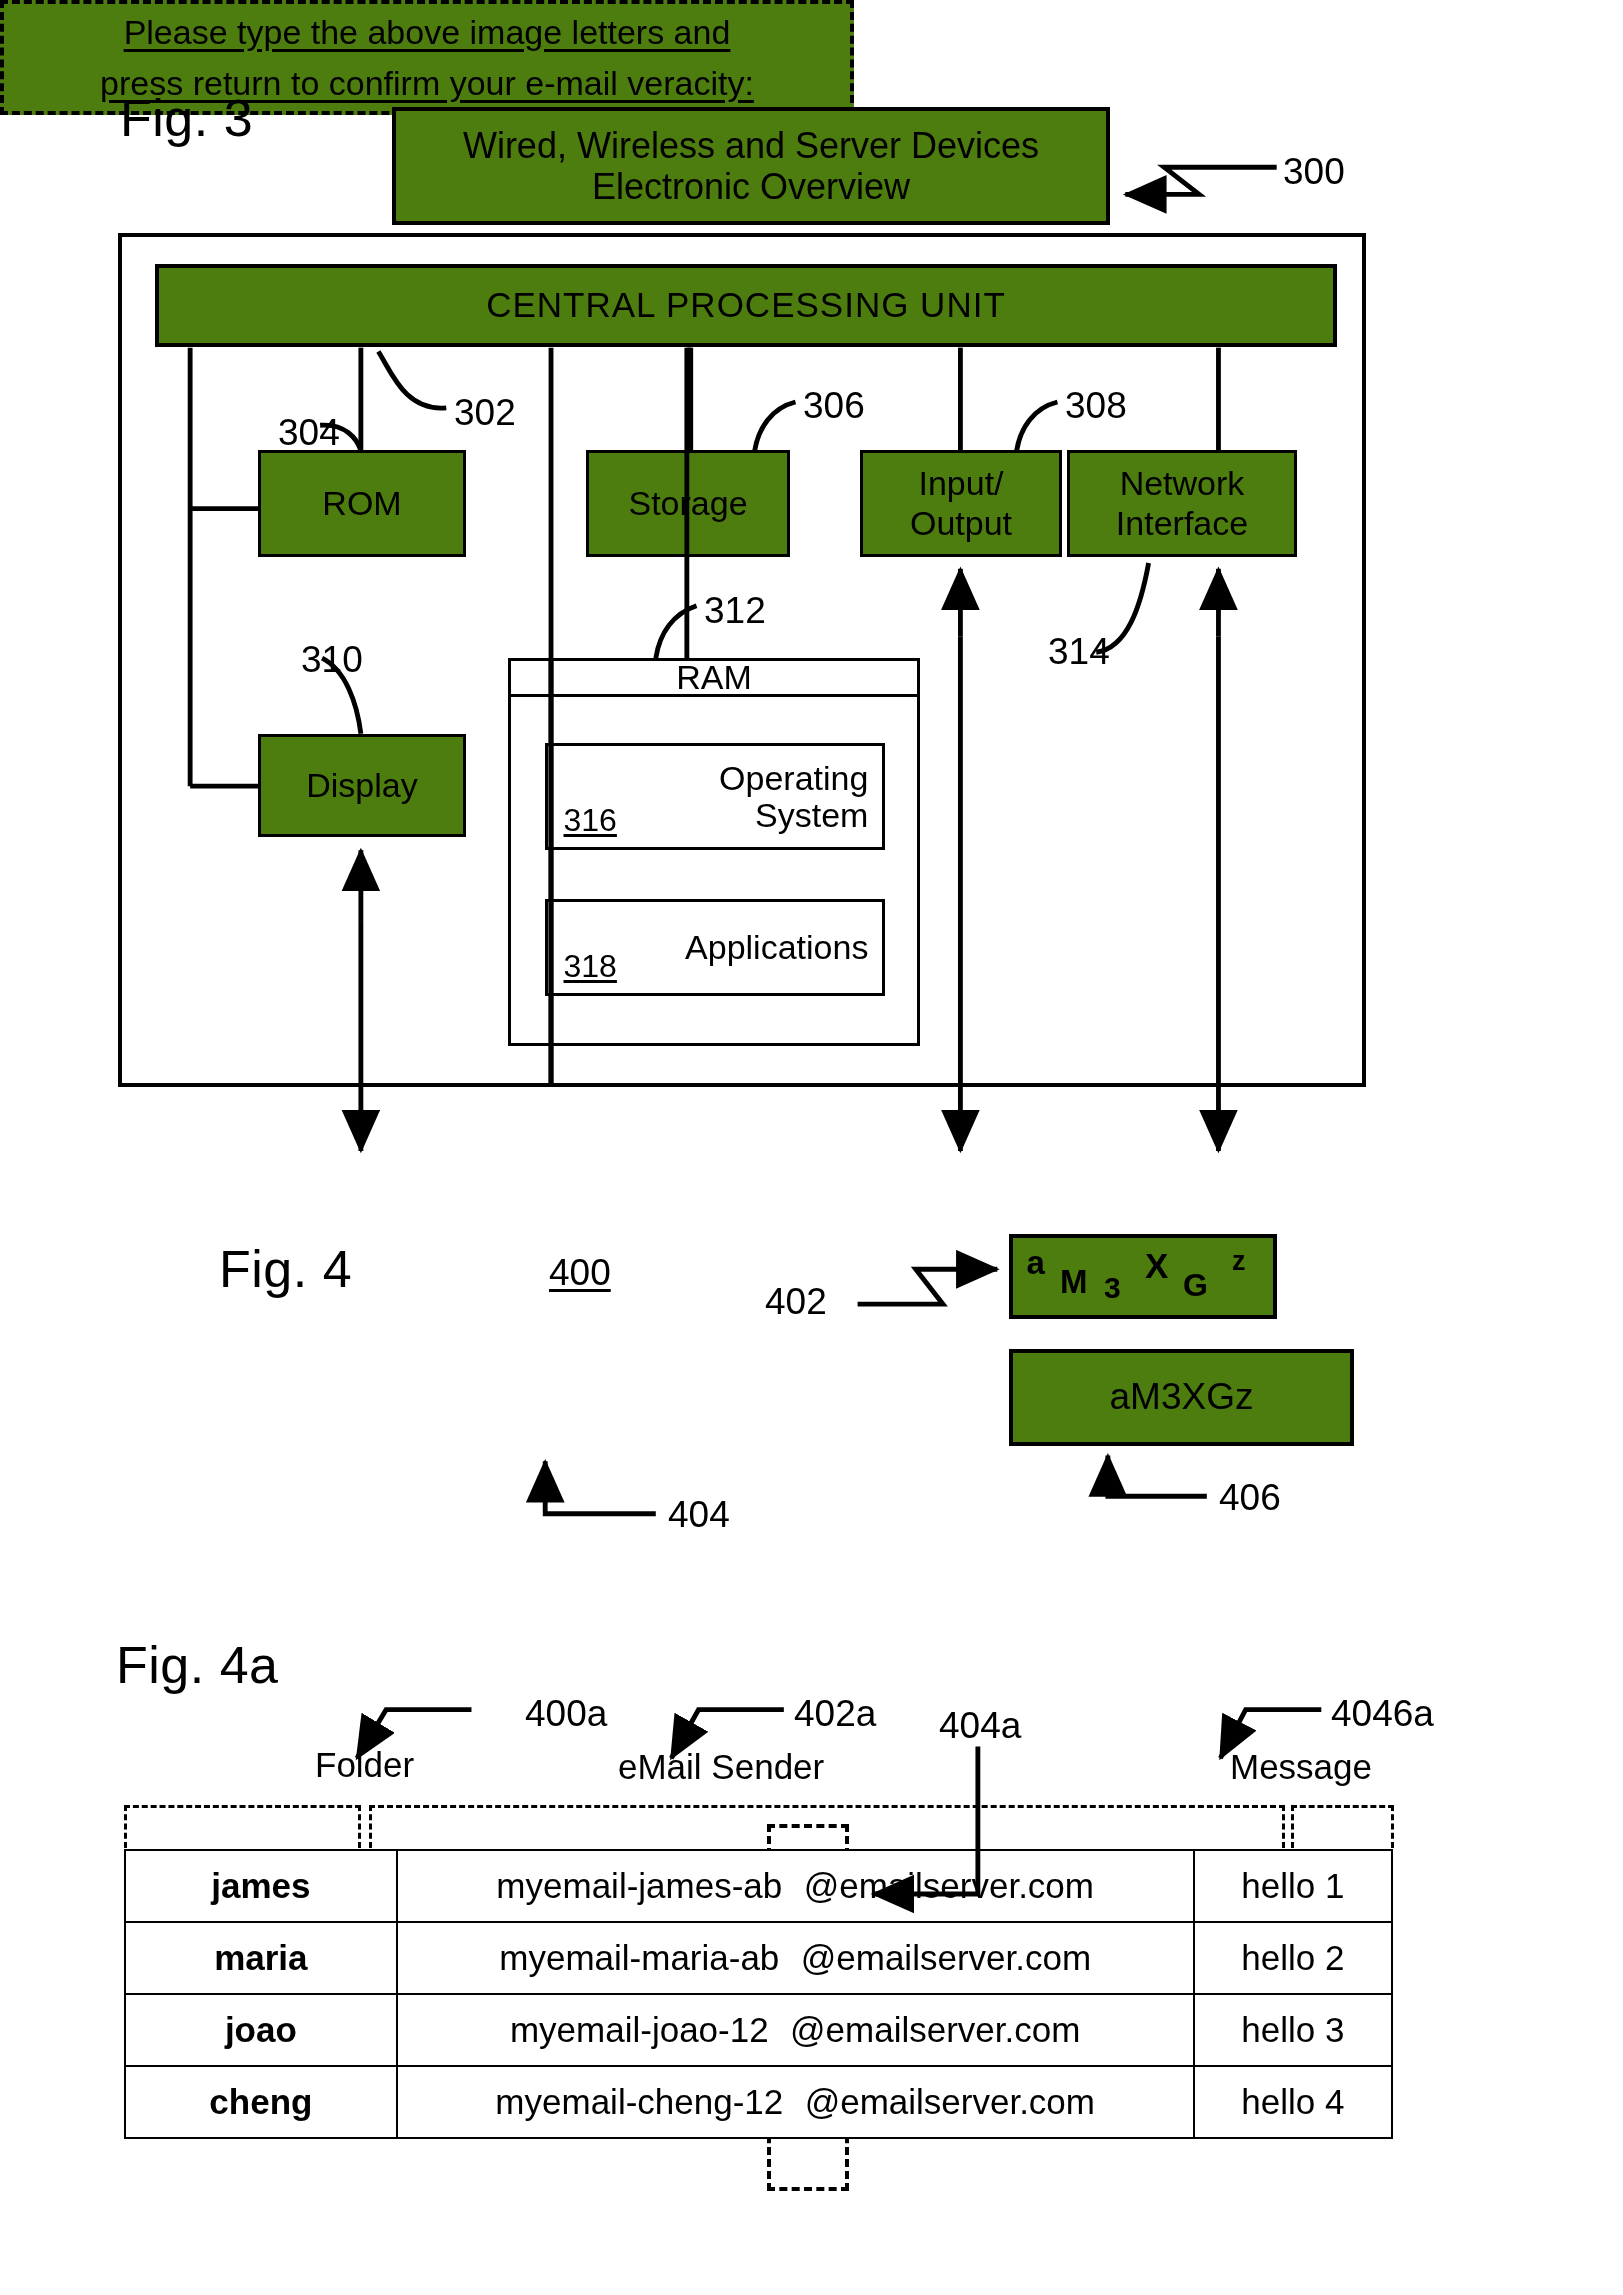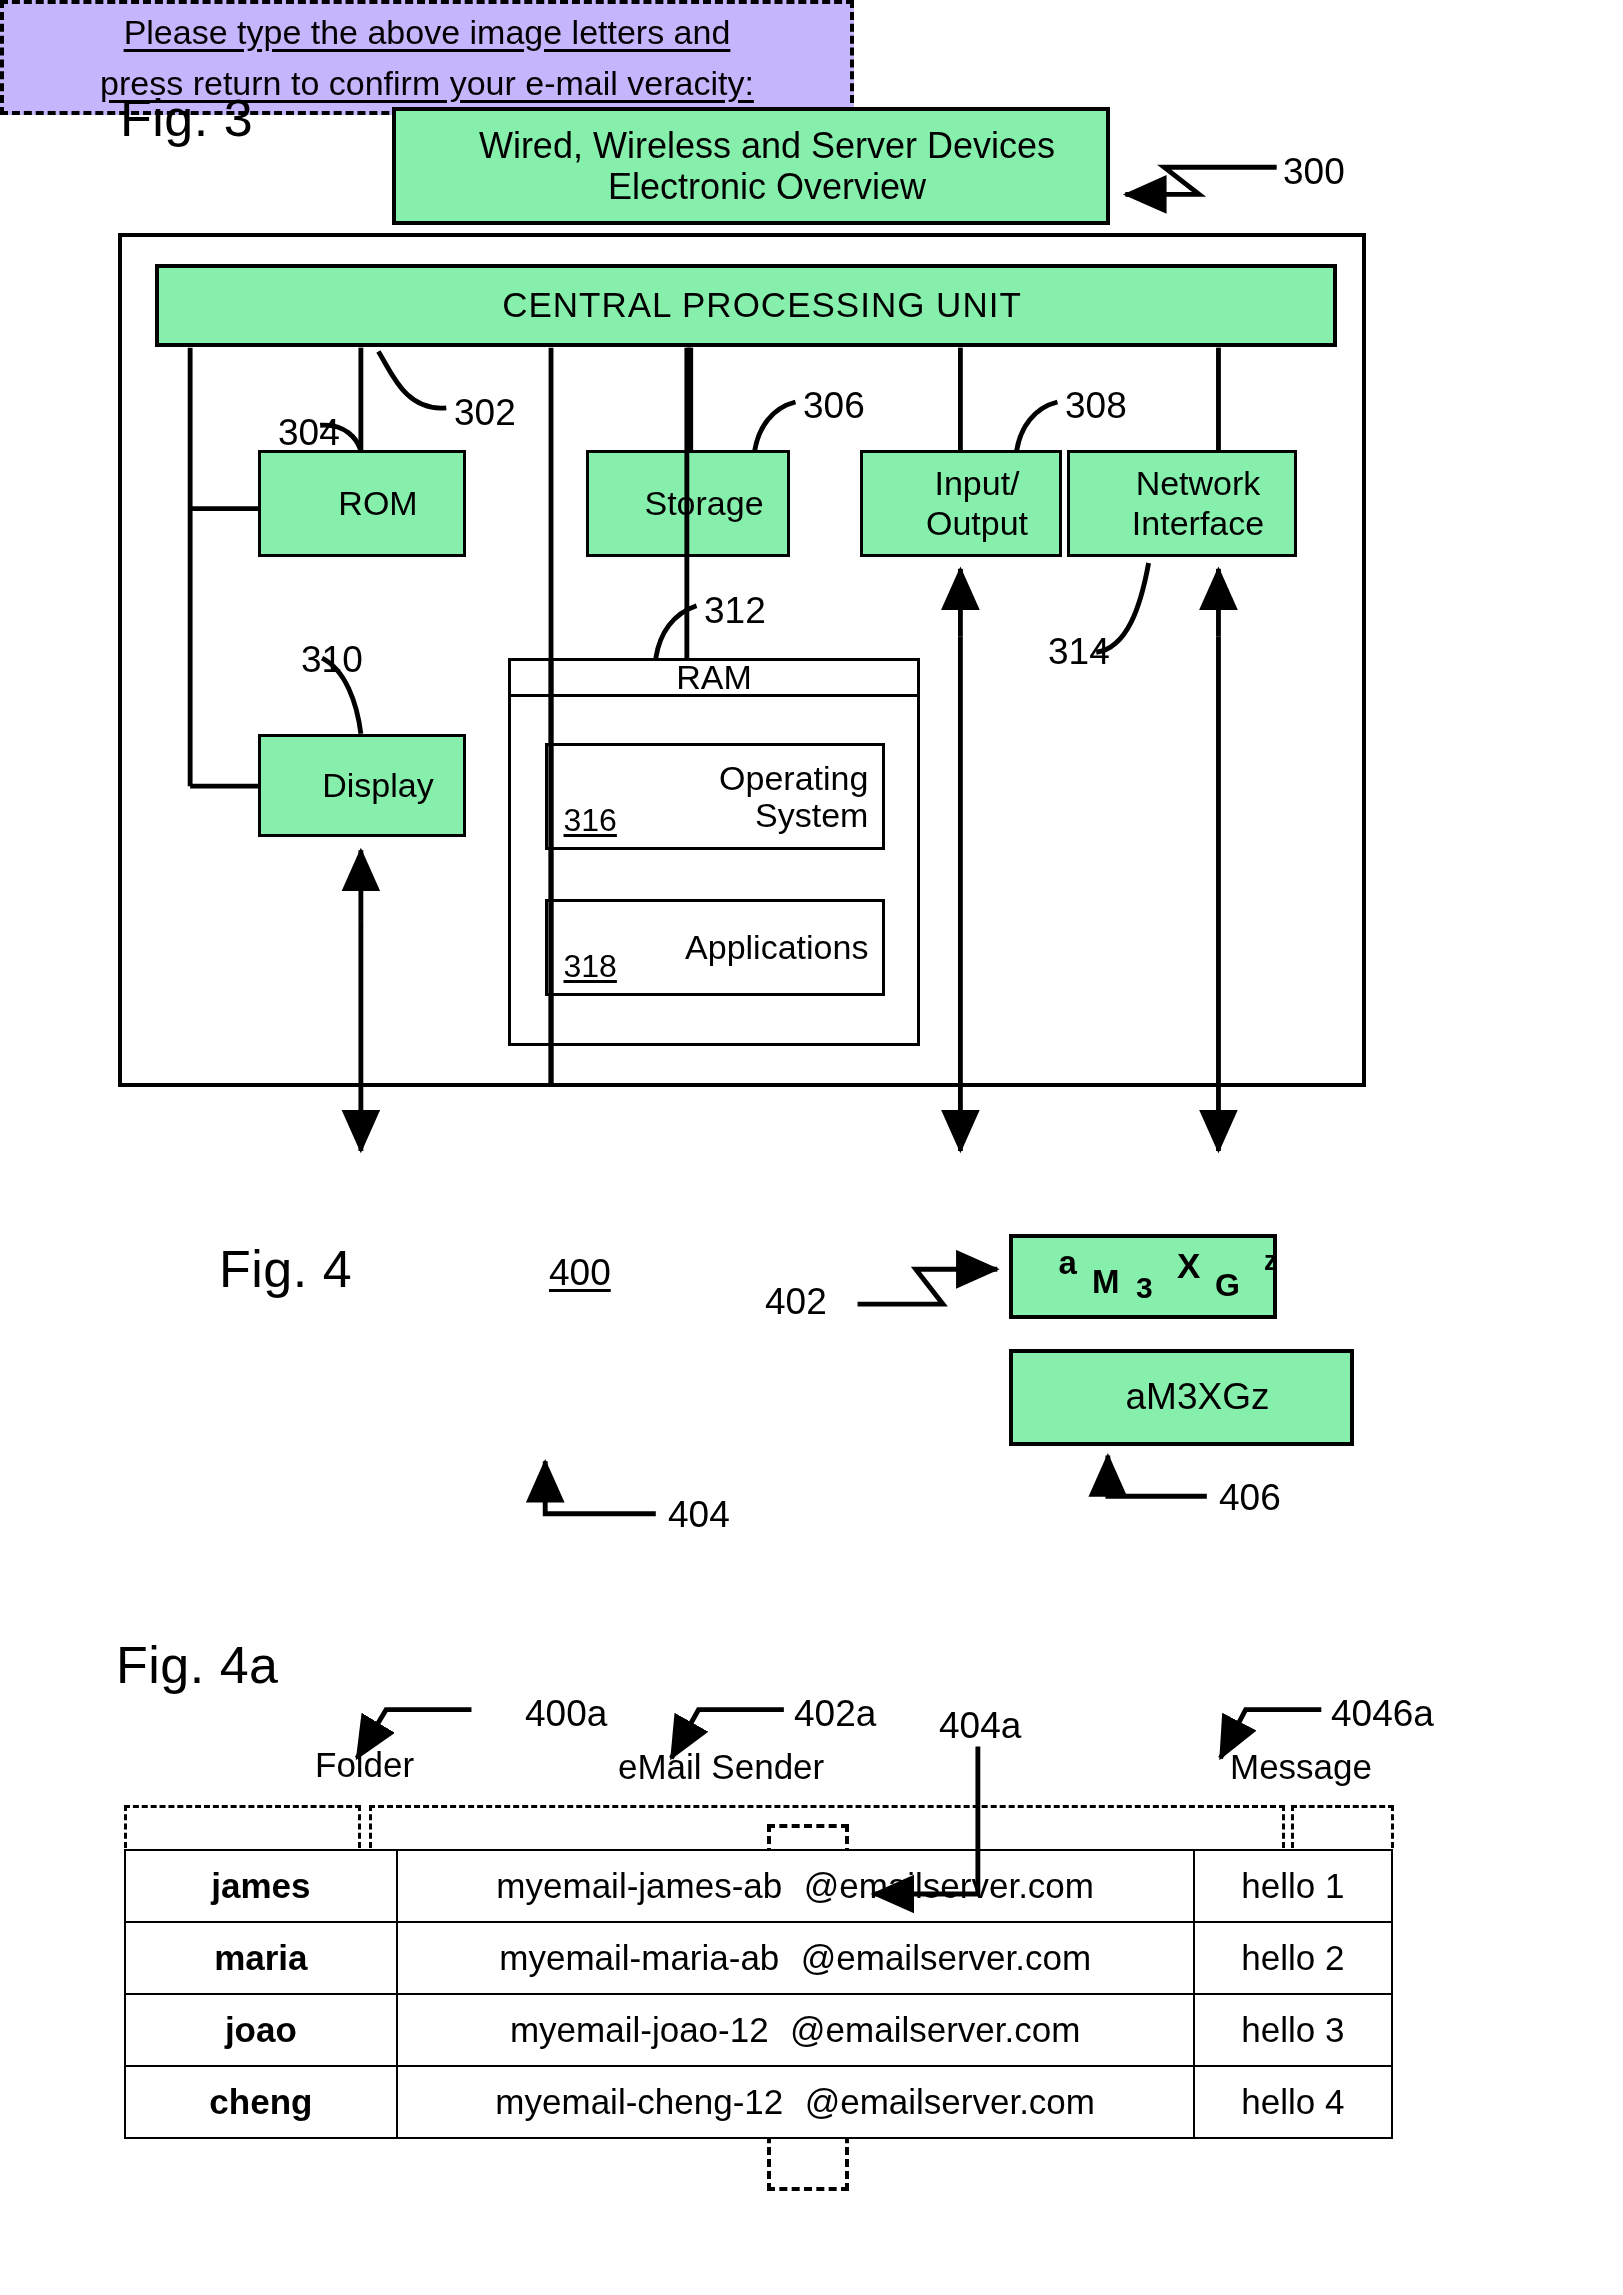--- a/index.html
+++ b/index.html
@@ -13,27 +13,26 @@
     height: 2296px;
     position: relative;
     font-family: "Liberation Sans", sans-serif;
     color: #000000;
     overflow: hidden;
   }
   .page { position: absolute; inset: 0; }
   .box {
     position: absolute;
     border: 3.9px solid #000;
-    background: #86efac;
+    background: #4d7c0f;
     display: flex;
     align-items: center;
     justify-content: center;
     text-align: center;
     line-height: 1.15;
-    padding-left: 32px;
   }
   .plainbox {
     position: absolute;
     border: 3.9px solid #000;
     background: #fff;
   }
   .lbl {
     position: absolute;
     white-space: pre;
     line-height: 1.15;
@@ -86,21 +85,21 @@
   #captcha-box {
     left: 1009px; top: 1234px; width: 268px; height: 85px;
     border-width: 4.9px;
   }
   #captcha-inner {
     position: relative; width: 100%; height: 100%;
   }
   #captcha-inner span { position: absolute; font-weight: bold; font-family: "Liberation Sans", sans-serif; }
   #prompt-box {
     left: 146px; top: 1333px; width: 854px; height: 115px;
-    border: 4.9px dashed #000; background: #c4b5fd;
+    border: 4.9px dashed #000; background: #4d7c0f;
     display:flex; align-items:center; justify-content:center;
   }
   #prompt-text {
     font-size: 34px; text-align: center; line-height: 1.5;
     text-decoration: underline; text-underline-offset: 4.9px;
   }
   #answer-box {
     left: 1009px; top: 1349px; width: 345px; height: 97px;
     font-size: 37px;
     border-width: 4.9px;

